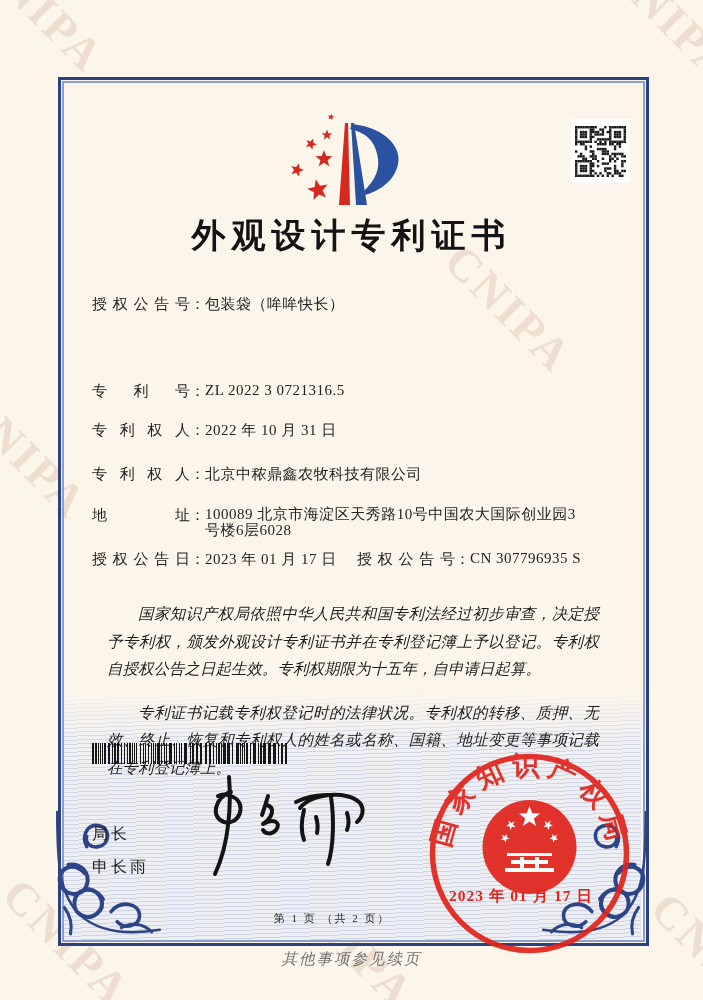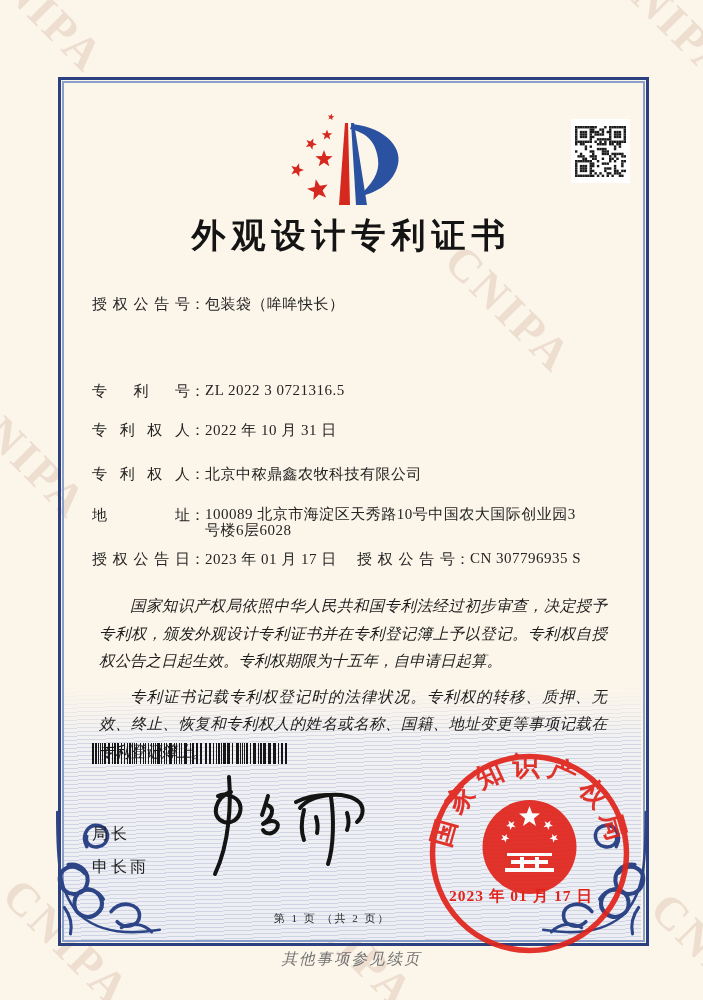--- a/index.html
+++ b/index.html
@@ -39,21 +39,21 @@
   .row{position:absolute;left:92px;font-size:15px;color:#242424;white-space:nowrap;z-index:5;}
   .lbl{display:inline-block;width:98px;text-align:justify;text-align-last:justify;vertical-align:top;}
   .cln{display:inline-block;width:15px;vertical-align:top;}
   .val{display:inline-block;vertical-align:top;letter-spacing:.5px;}
   .row.wrap{white-space:normal;}
   .row.wrap .val{width:376px;line-height:16px;}
   .g2{position:absolute;left:265px;top:0;white-space:nowrap;}
 
   .paras{position:absolute;left:91px;top:584px;width:524px;z-index:5;
          font-size:15.5px;line-height:27.5px;color:#1d1d1d;font-style:italic;}
-  .paras p{margin:8px;text-indent:2em;text-align:justify;}
+  .paras p{margin:16px;text-indent:2em;text-align:justify;}
 
   .barcode{position:absolute;left:92px;top:743px;z-index:5;}
 
   .signoff{position:absolute;z-index:5;font-size:16px;color:#1e1e1e;letter-spacing:3px;}
   .signoff.t{left:92px;top:824px;}
   .signoff.n{left:92px;top:857px;}
 
   .signature{position:absolute;left:200px;top:772px;width:178px;height:112px;z-index:6;}
 
   .seal{position:absolute;left:427px;top:751px;width:205px;height:205px;z-index:6;opacity:.92;}

